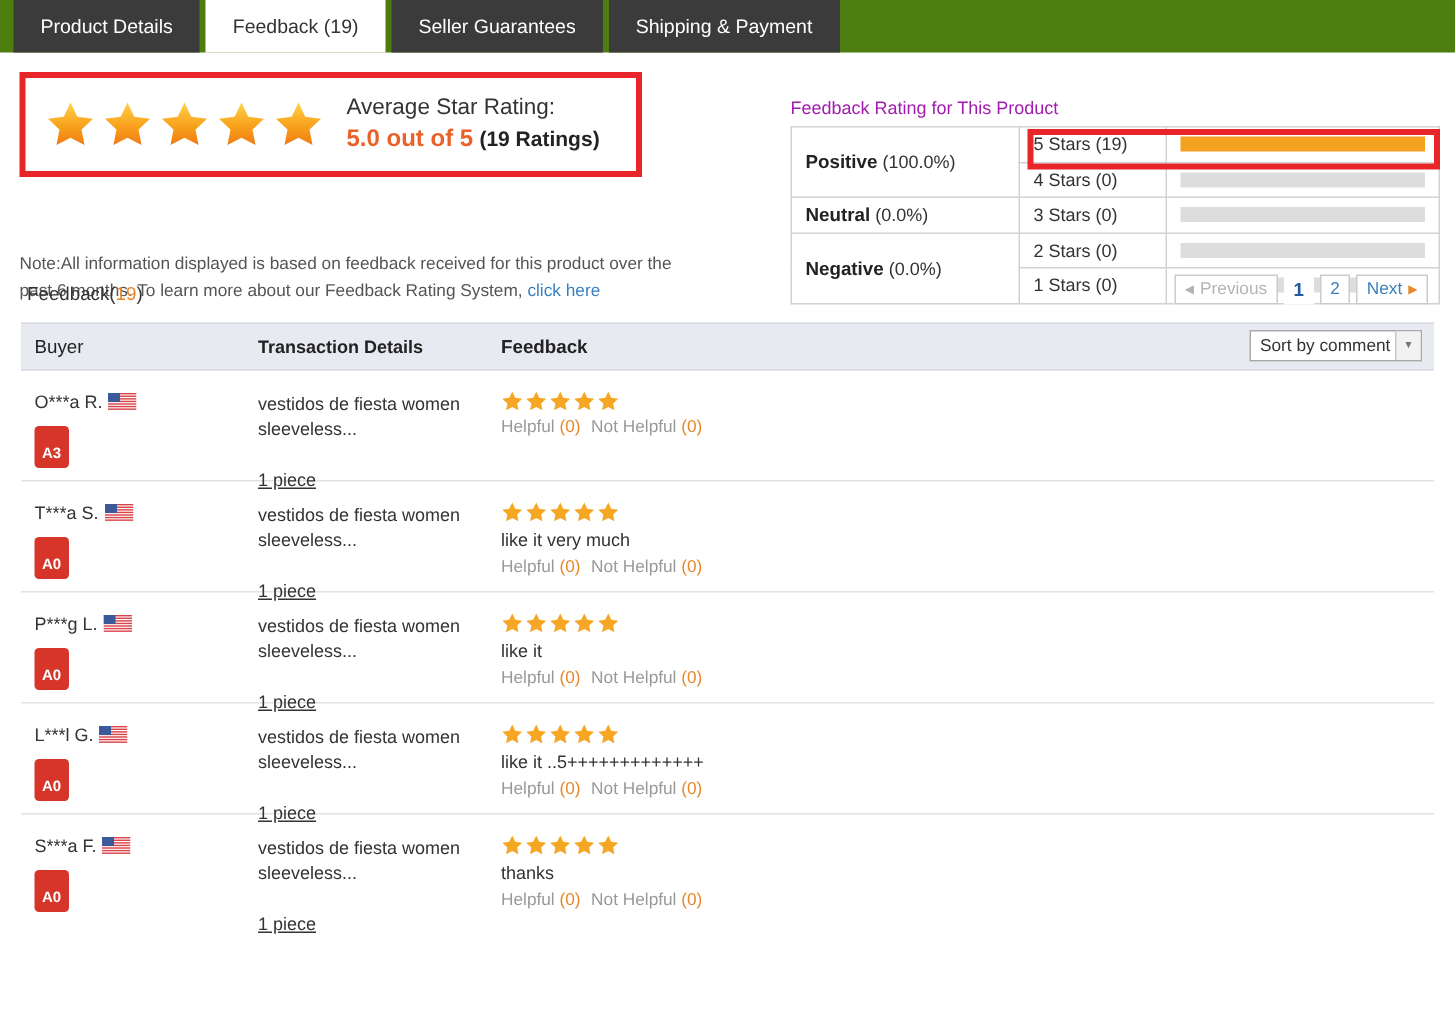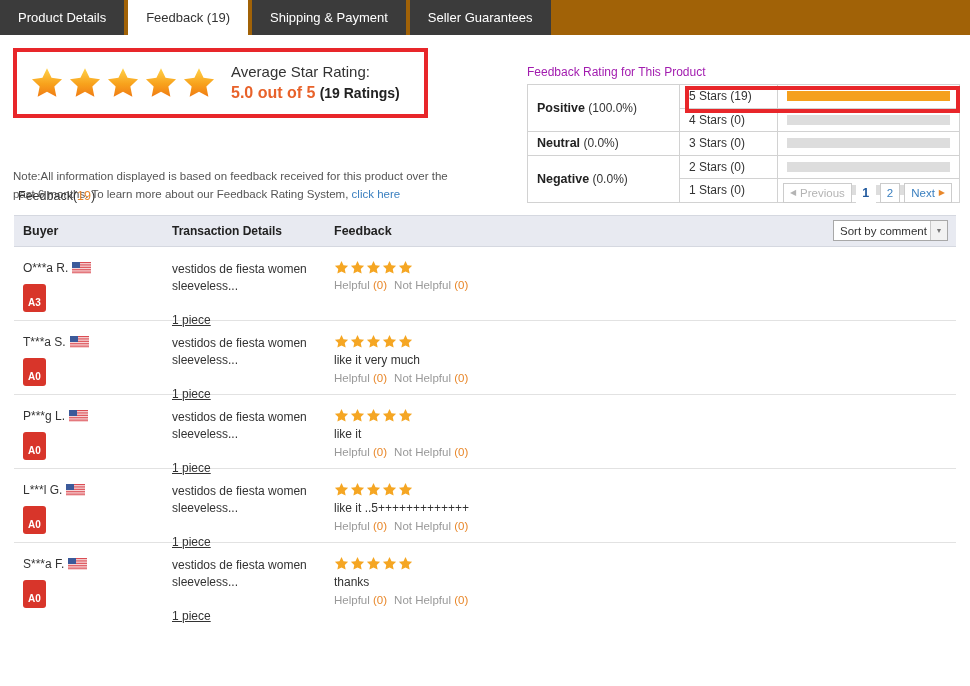--- a/index.html
+++ b/index.html
@@ -10,23 +10,24 @@
     font-family: "Liberation Sans", sans-serif;
     font-size: 12px;
     color: #333333;
     overflow: hidden;
   }
 
   
   .tabbar {
     position: relative;
     height: 35px;
-    background: #a16207;
+    background: #4d7c0f;
     display: flex;
     align-items: stretch;
+    padding-left: 9px;
   }
   .tab {
     display: flex;
     align-items: center;
     justify-content: center;
     padding: 0 18px;
     font-size: 13px;
     color: #ffffff;
     background: #3b3b3b;
     margin-right: 4px;
@@ -173,21 +174,21 @@
   .list-header {
     position: relative;
     margin: 0 14px;
     height: 32px;
     background: #e8eaf1;
     border-top: 1px solid #d5d8e0;
     border-bottom: 1px solid #d5d8e0;
     display: flex;
     align-items: center;
   }
-  .col-buyer { position: absolute; left: 9px; font-weight: bold; font-size: 12.5px; color: #222; }
+  .col-buyer { position: absolute; left: 9px; font-weight: normal; font-size: 12.5px; color: #222; }
   .col-trans { position: absolute; left: 158px; font-weight: bold; font-size: 12px; color: #222; }
   .col-fb { position: absolute; left: 320px; font-weight: bold; font-size: 12.5px; color: #222; }
 
   .sortbox {
     position: absolute;
     right: 8px;
     top: 4px;
     width: 115px;
     height: 21px;
     border: 1px solid #a8a8a8;
@@ -249,24 +250,24 @@
 <body>
 
 <div class="tabbar">
     <div class="tab">
       <span>Product Details</span>
     </div>
     <div class="tab active">
       <span>Feedback (19)</span>
     </div>
     <div class="tab">
+      <span>Seller Guarantees</span>
+    </div>
+    <div class="tab">
       <span>Shipping &amp; Payment</span>
-    </div>
-    <div class="tab">
-      <span>Seller Guarantees</span>
     </div>
   </div>
 
 <div class="top">
 
   <div class="rating-box">
     <div class="big-stars">
         <svg class="big-star" viewBox="0 0 24 24">
           <defs>
             <linearGradient id="bg1" x1="0" y1="0" x2="0" y2="1">

